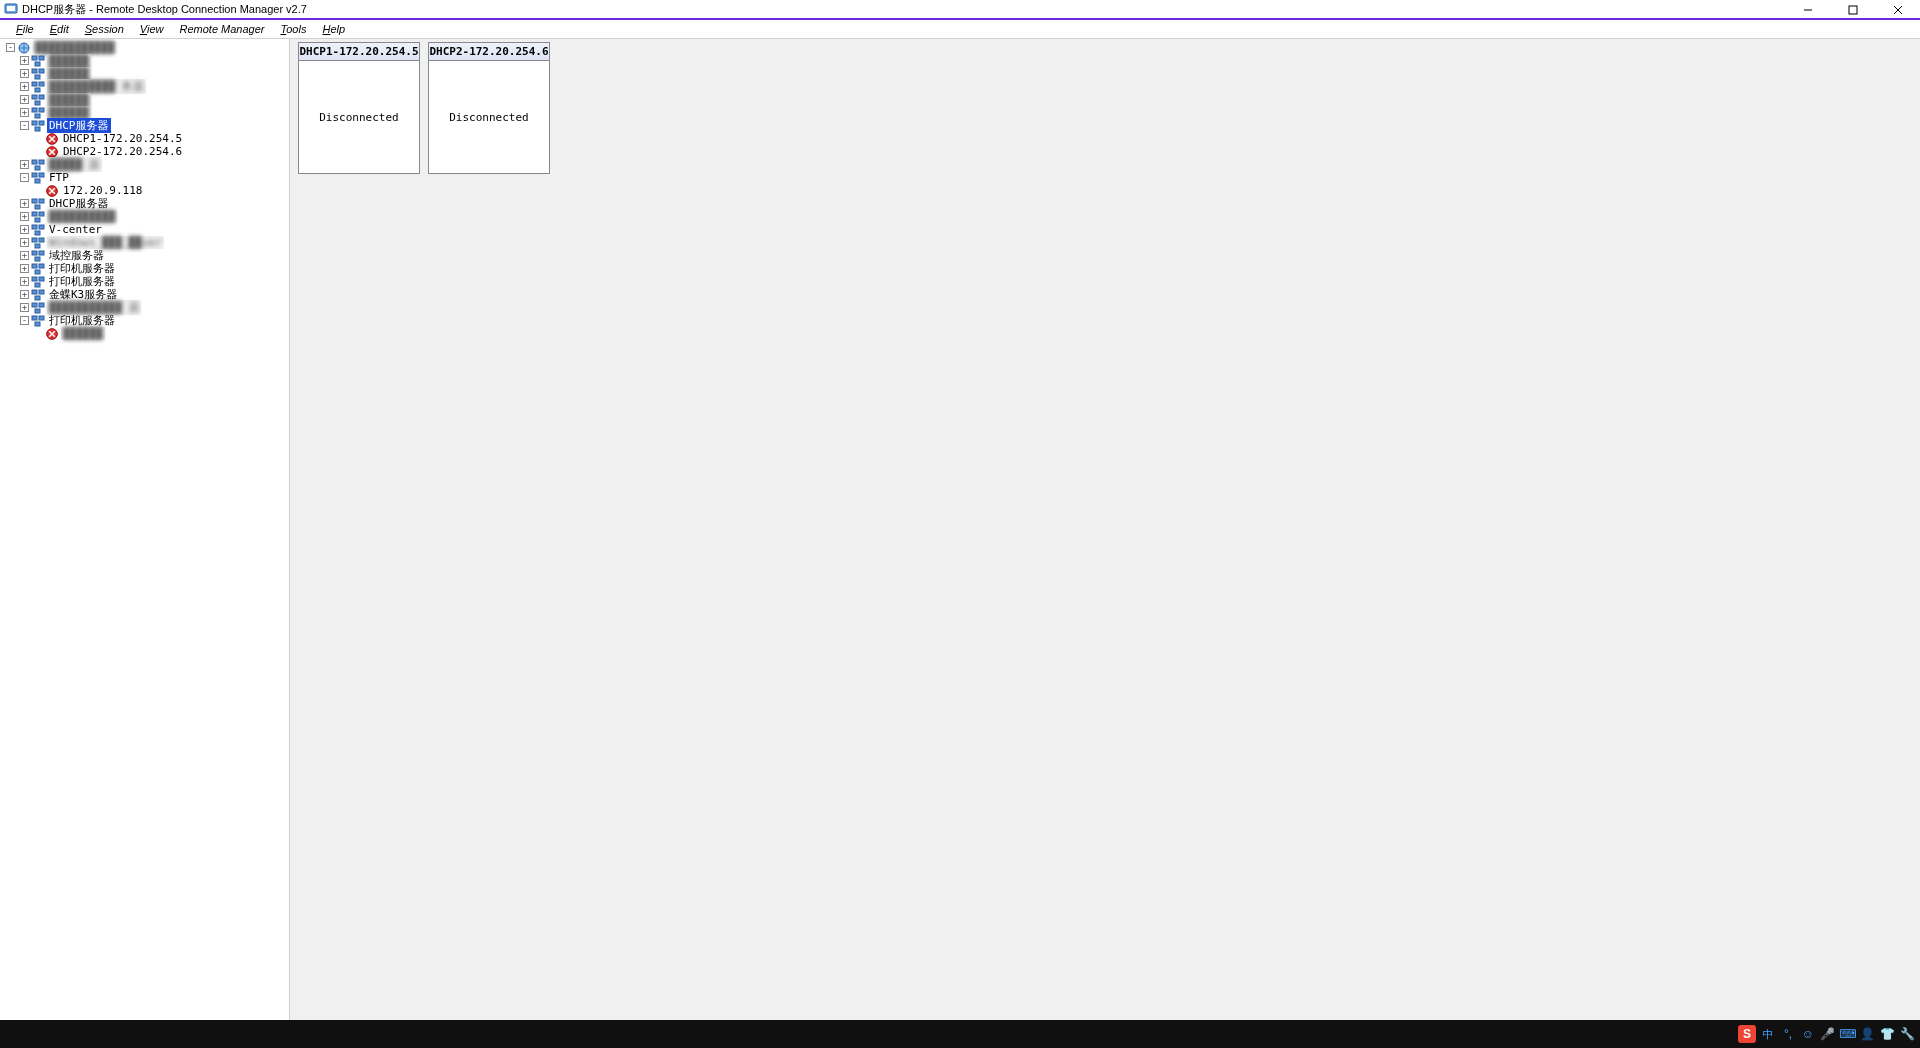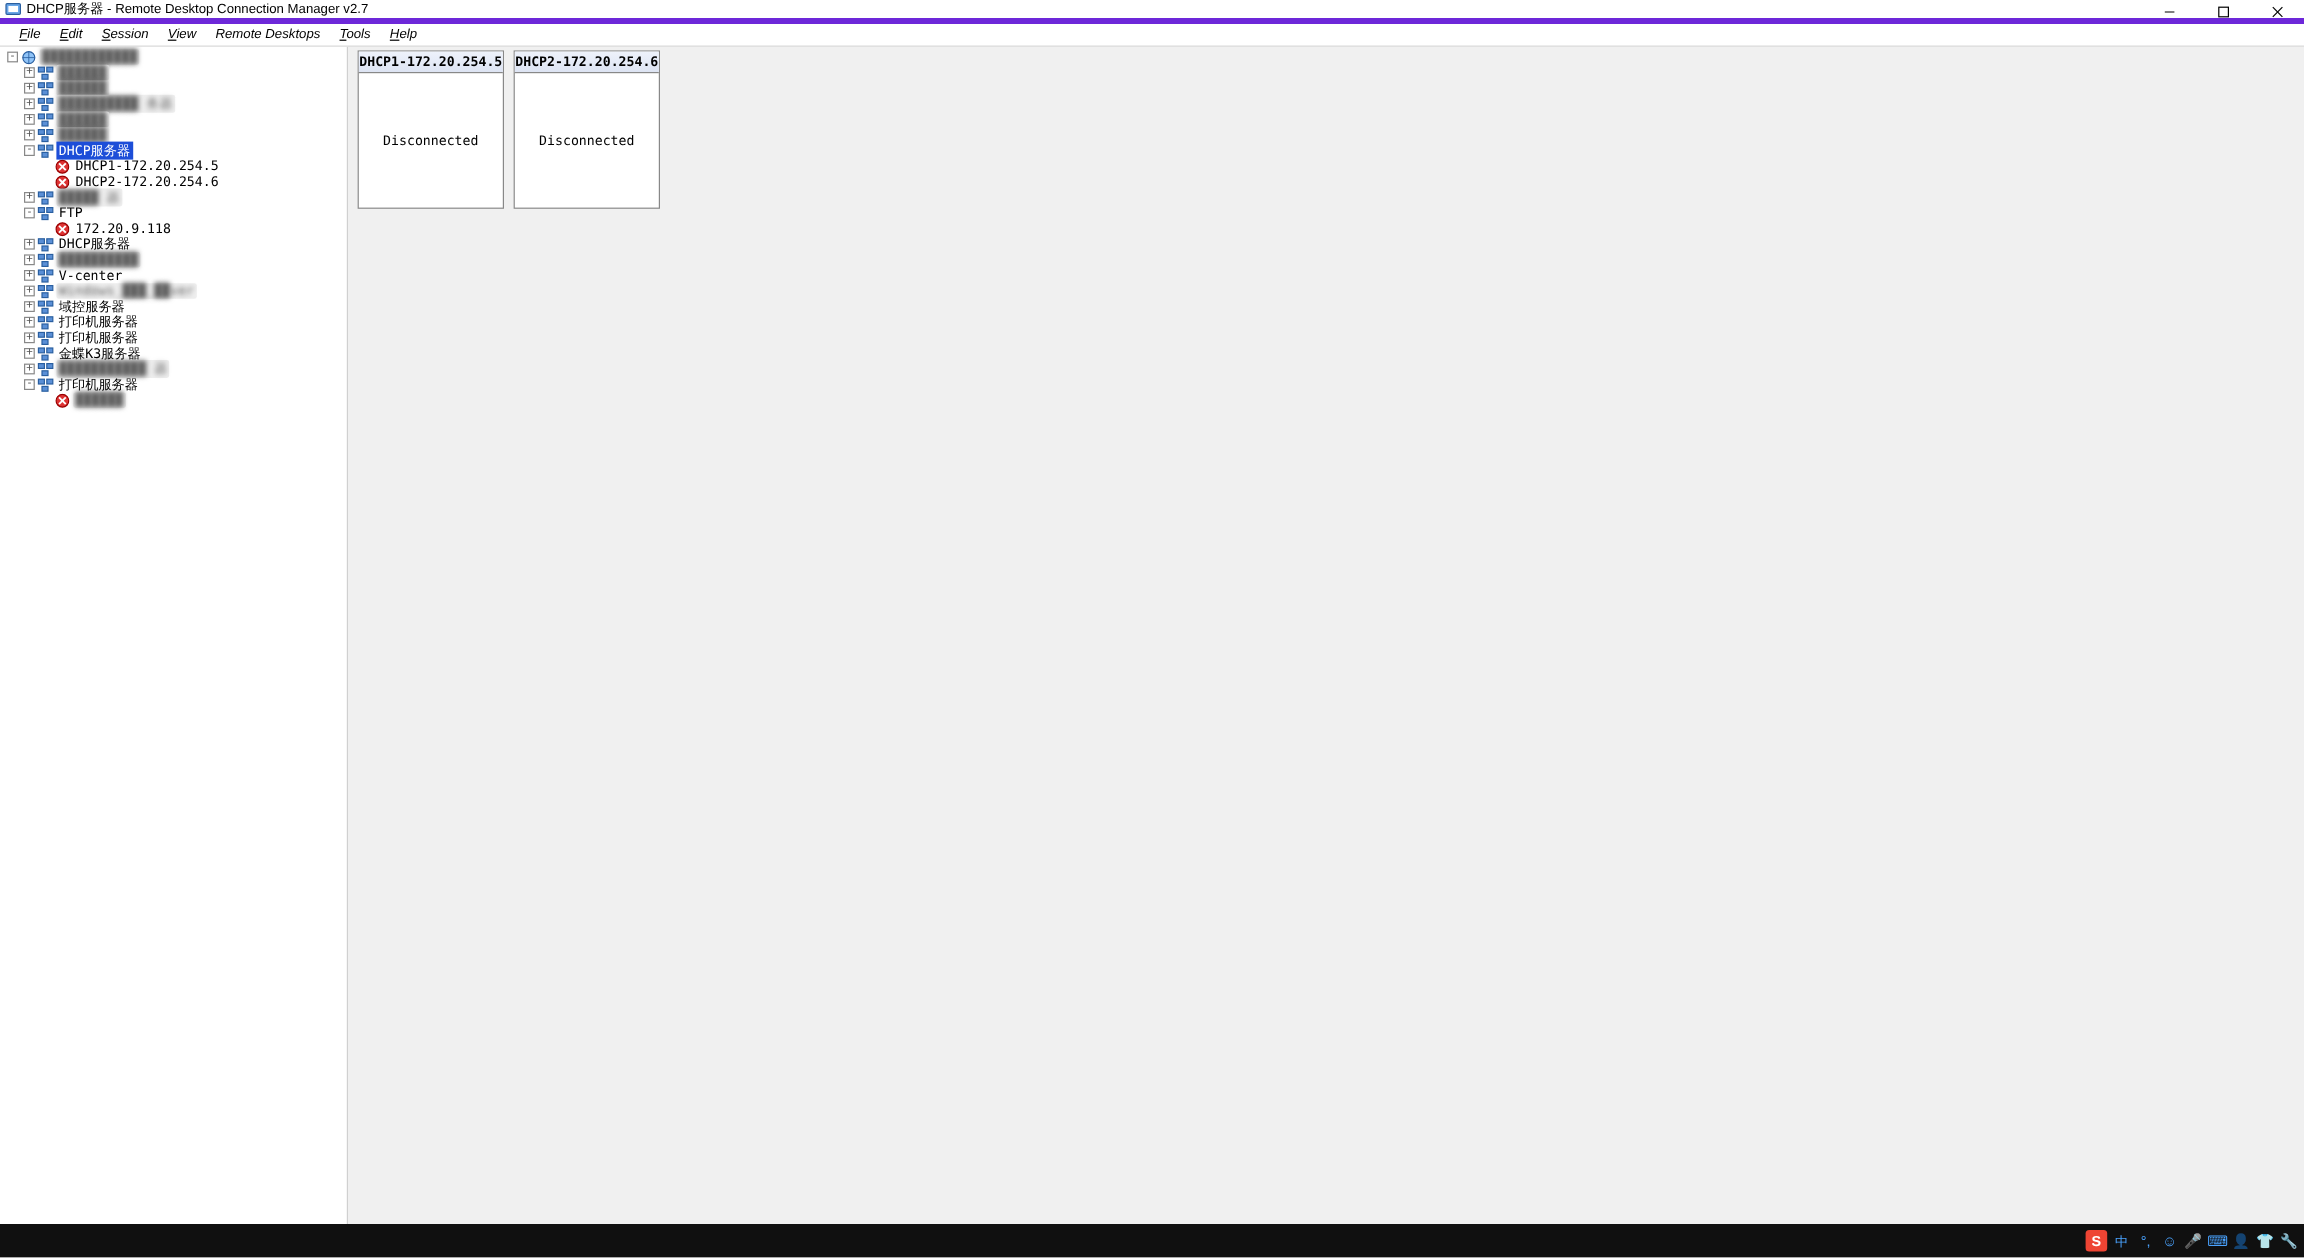--- a/index.html
+++ b/index.html
@@ -13,21 +13,21 @@
   position: relative;
 }
 
 
 .titlebar {
   height: 20px;
   background: #fff;
   display: flex;
   align-items: center;
   padding-left: 4px;
-  border-bottom: 5px solid #6d28d9;
+  border-bottom: 2px solid #6d28d9;
 }
 .titlebar .app-icon {
   width: 14px; height: 14px;
   display: inline-flex; align-items: center; justify-content: center;
   margin-right: 4px;
 }
 .titlebar .title-text { font-size: 11px; color: #000; }
 .win-controls {
   position: absolute; right: 0; top: 0;
   display: flex; height: 20px;
@@ -206,21 +206,21 @@
         <line x1="9" y1="1" x2="1" y2="9" stroke="#000"></line>
       </svg>
   </div>
 </div>
 
 <div class="menubar">
   <div class="menu-item"><span class="underline">F</span><span>ile</span></div>
   <div class="menu-item"><span class="underline">E</span><span>dit</span></div>
   <div class="menu-item"><span class="underline">S</span><span>ession</span></div>
   <div class="menu-item"><span class="underline">V</span><span>iew</span></div>
-  <div class="menu-item">Remote Desktops</div>
+  <div class="menu-item">Remote Manager</div>
   <div class="menu-item"><span class="underline">T</span><span>ools</span></div>
   <div class="menu-item"><span class="underline">H</span><span>elp</span></div>
 </div>
 
 <div class="main">
   <div class="tree-panel">
     <div class="tree" id="tree-root">
         <div class="tree-row">
           <span class="tree-line-spacer" style="width: 6px;"></span>
           <span class="tree-expander">-</span>

